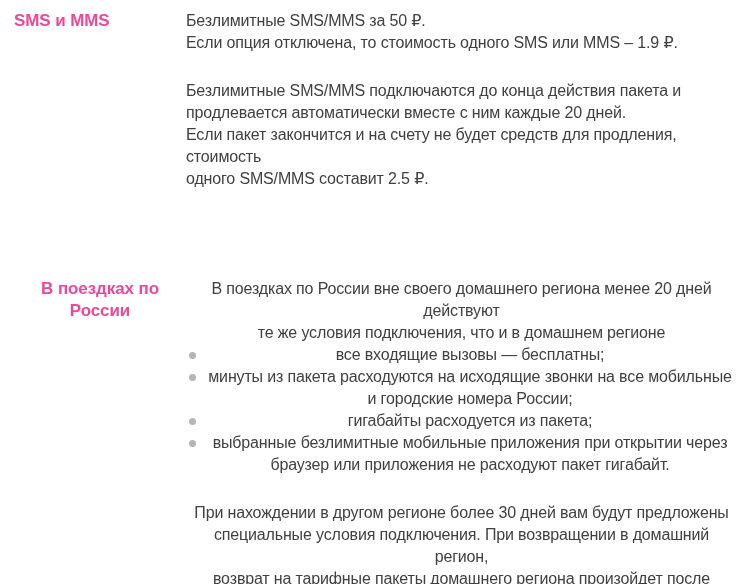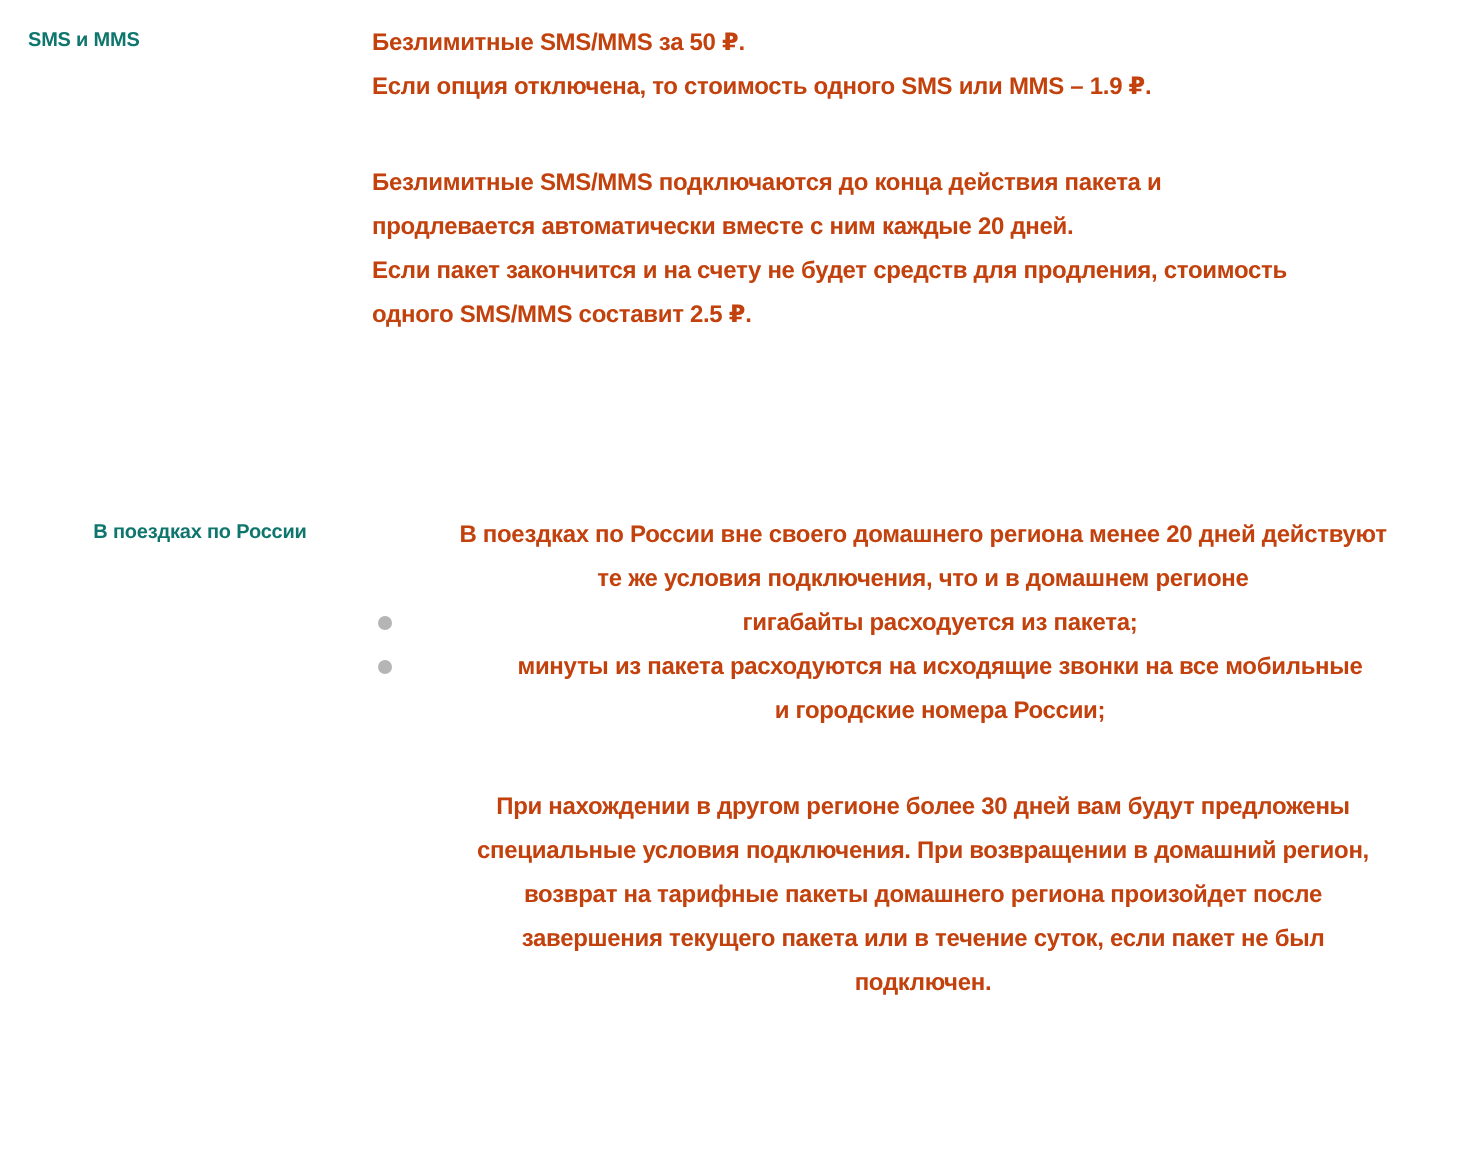--- a/index.html
+++ b/index.html
@@ -22,33 +22,32 @@
     display: flex;
     align-items: flex-start;
   }
   .row + .row {
     margin-top: 88px;
     text-align: center;
   }
   .label-col {
     width: 172px;
     flex: 0 0 172px;
-    font-size: 10px;
+    font-size: 17px;
     line-height: 22px;
     font-weight: bold;
-    color: #0f766e;
+    color: #ec4899;
     letter-spacing: -0.1px;
   }
   .content-col {
     flex: 1 1 auto;
-    font-size: 12px;
+    font-size: 16px;
     line-height: 22px;
     letter-spacing: -0.15px;
-    color: #c2410c;
-    font-weight: bold;
+    color: #404040;
   }
   .content-col p {
     margin: 0;
     white-space: pre-line;
   }
   .content-col p.spaced {
     margin-top: 26px;
   }
   ul.bullets {
     list-style: none;
@@ -87,23 +86,26 @@
 одного SMS/MMS составит 2.5 ₽.</p>
     </div>
   </div>
 
   <div class="row">
     <div class="label-col">В поездках по России</div>
     <div class="content-col">
       <p>В поездках по России вне своего домашнего региона менее 20 дней действуют
 те же условия подключения, что и в домашнем регионе</p>
       <ul class="bullets">
-        <li>гигабайты расходуется из пакета;</li>
+        <li>все входящие вызовы — бесплатны;</li>
         <li>минуты из пакета расходуются на исходящие звонки на все мобильные
 и городские номера России;</li>
+        <li>гигабайты расходуется из пакета;</li>
+        <li>выбранные безлимитные мобильные приложения при открытии через
+браузер или приложения не расходуют пакет гигабайт.</li>
       </ul>
       <p class="spaced">При нахождении в другом регионе более 30 дней вам будут предложены
 специальные условия подключения. При возвращении в домашний регион,
 возврат на тарифные пакеты домашнего региона произойдет после
 завершения текущего пакета или в течение суток, если пакет не был
 подключен.</p>
     </div>
   </div>
 
 </div>

